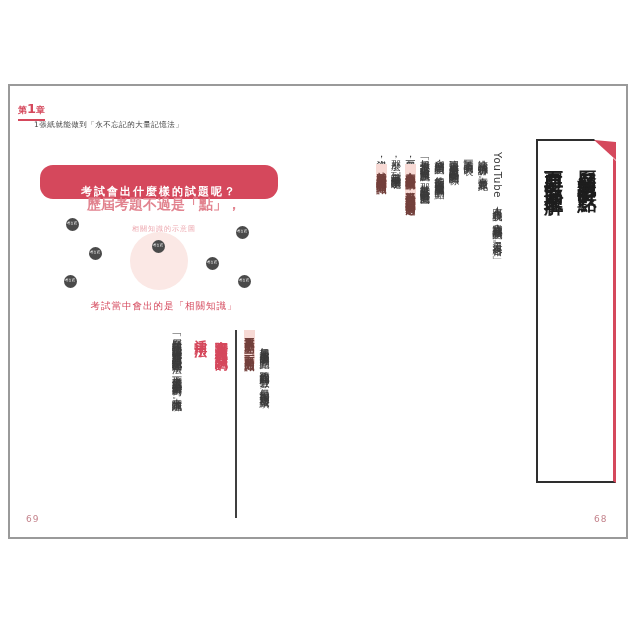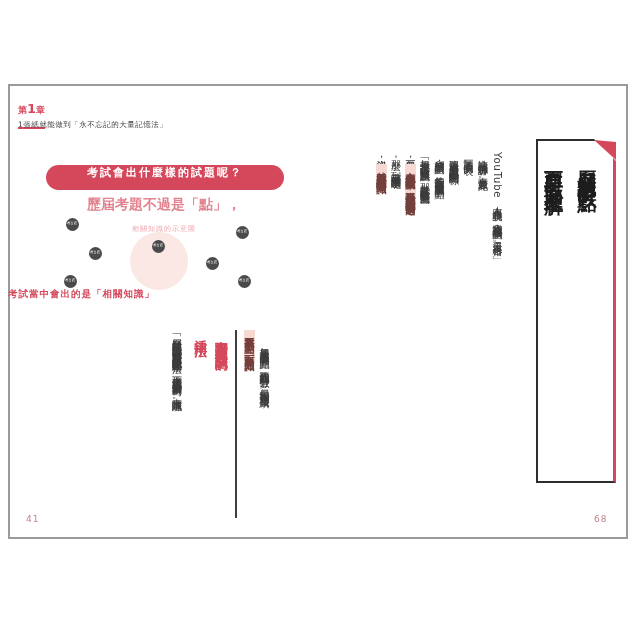--- a/index.html
+++ b/index.html
@@ -9,41 +9,41 @@
   }
   .canvas{position:absolute;left:0;top:0;width:640px;height:640px;background:#fff;}
   .frame{position:absolute;left:8px;top:84px;width:620px;height:455px;
     border:2px solid var(--frame-gray,#9a9a9a);box-sizing:border-box;background:#fff;}
   .page{position:absolute;top:84px;width:312px;height:457px;}
   .page-left{left:8px;}
   .page-right{left:320px;}
 
   
   .chapter{position:absolute;left:10px;top:18px;display:inline-block;
-    border-bottom:2px solid var(--accent,#d5485c);padding-bottom:12px;color:var(--accent,#d5485c);
+    border-bottom:2px solid var(--accent,#d5485c);padding-bottom:4px;color:var(--accent,#d5485c);
     font-weight:bold;font-size:9px;line-height:1;}
   .chapter .ch-big{font-size:13px;}
-  .chapter-sub{position:absolute;left:10px;top:36px;font-size:7.5px;color:#3f3f3f;letter-spacing:.5px;}
+  .chapter-sub{position:absolute;left:26px;top:36px;font-size:7.5px;color:#3f3f3f;letter-spacing:.5px;}
 
-  .banner{position:absolute;left:38px;top:81px;width:238px;height:25px;border-radius:13px;
+  .banner{position:absolute;left:32px;top:81px;width:238px;height:34px;border-radius:13px;
     background:var(--accent,#d5485c);color:#fff;font-weight:bold;font-size:11px;letter-spacing:2px;
-    display:flex;align-items:flex-start;justify-content:center;}
+    display:flex;align-items:flex-end;justify-content:center;}
   .lead{position:absolute;left:0;top:110px;width:100%;text-align:center;
     color:var(--pink-text,#e2838f);font-size:14px;font-weight:bold;line-height:1.5;}
 
   .diagram{position:absolute;left:0;top:130px;width:312px;height:86px;}
   .knowledge-circle{position:absolute;left:122px;top:18px;width:58px;height:58px;border-radius:50%;
     background:var(--area-pink,#fbe8e5);}
   .diagram-label{position:absolute;left:0;top:10px;width:100%;text-align:center;
     font-size:7px;font-weight:normal;letter-spacing:1px;color:var(--label-pink,#eda7ae);z-index:3;}
   .dot{position:absolute;width:13px;height:13px;border-radius:50%;background:var(--dot-gray,#4a4a4a);
     color:#fff;font-size:3.5px;line-height:1;display:flex;align-items:center;justify-content:center;
     z-index:2;overflow:hidden;}
-  .diagram-caption{position:absolute;left:0;top:204px;width:100%;text-align:left;
-    color:var(--accent,#d5485c);font-size:9.5px;font-weight:bold;letter-spacing:1px;}
+  .diagram-caption{position:absolute;left:0;top:216px;width:100%;text-align:center;
+    color:var(--accent,#d5485c);font-size:9.5px;font-weight:normal;letter-spacing:1px;}
 
   .vbody{writing-mode:vertical-rl;text-orientation:mixed;position:absolute;
     font-size:10px;letter-spacing:.8px;line-height:1.5;color:var(--body-text,#3b3b3b);}
   .left-body{left:20px;top:246px;width:244px;height:188px;}
   .right-body{left:26px;top:68px;width:158px;height:338px;line-height:1.45;}
   .para{margin:0;}
   .para.indent{text-indent:1em;}
   .hl{background:var(--hl-bg,#f7d9d4);color:var(--hl-text,#73403c);font-weight:bold;}
   .left-heading{color:var(--accent,#d5485c);font-weight:bold;font-size:13px;letter-spacing:2px;
     line-height:1.6;white-space:pre-line;border-right:2px solid #3f3f3f;padding-right:4px;
@@ -95,21 +95,21 @@
     <div class="diagram-caption">考試當中會出的是「相關知識」</div>
 
     <div class="vbody left-body" id="left-body">
         <div class="para indent"><span>如果只是追著歷屆考題的「點」跑，雖然能夠得到一些分數，但是卻很難達到合格成績。</span></div>
         <div class="para"><span class="hl">重要的不是「點」，而是「面」的知識。</span></div>
         <div class="left-heading">實際演練「歷屆試題的
 活用法」！</div>
         <div class="para"><span>「歷屆試題的活用法」是一種能夠確實將歷屆試題的知識記憶起來的學習法。接下來我們就以宅建士的題解為例，來實際演練吧。</span></div>
       </div>
 
-    <div class="pageno pageno-left">41</div>
+    <div class="pageno pageno-left">69</div>
   </div>
 
   <div class="page page-right">
 
     <div class="title-box">
       <div class="title-text" id="title-text">歷屆試題不要以「點」，
 而是要以「面」來理解</div>
       <svg class="fold" viewBox="0 0 22 22" width="22" height="22">
         <polygon points="0,0 22,0 22,22" fill="#ffffff"></polygon>
         <polygon points="0,1 22,21 22,3" fill="#d5485c"></polygon>

